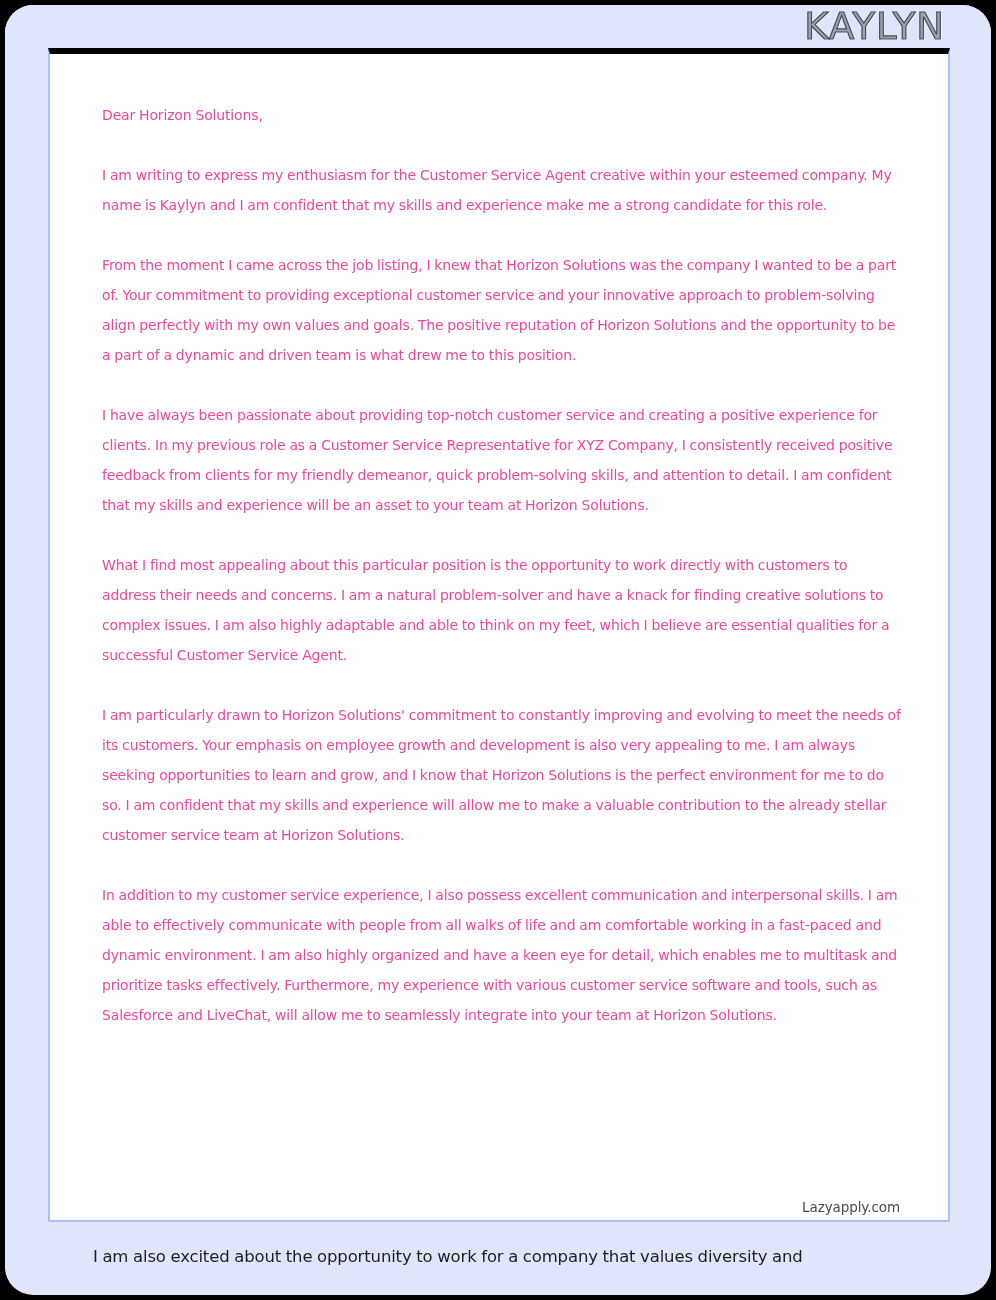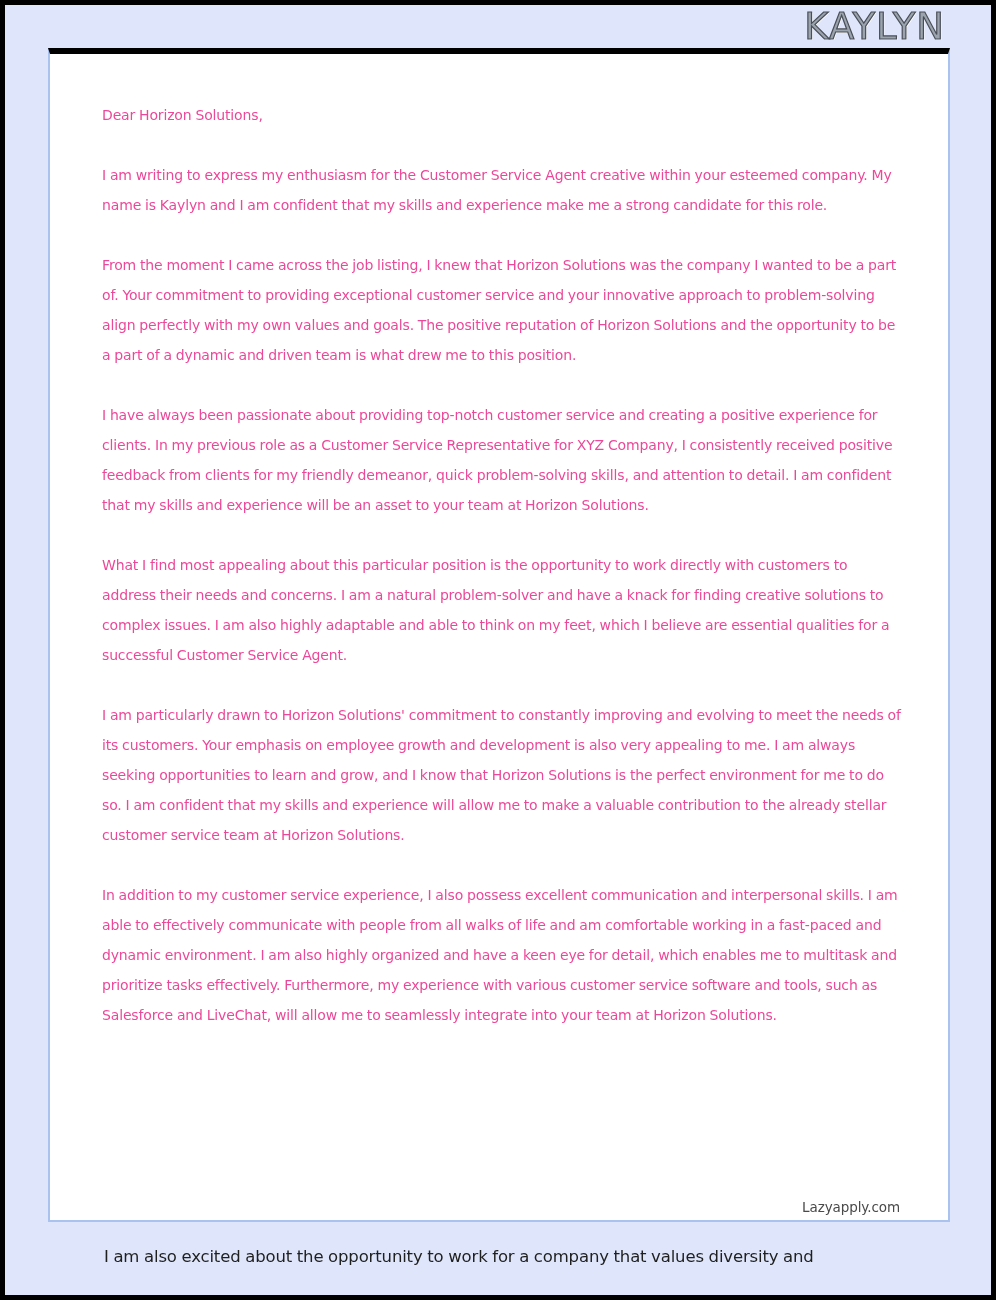--- a/index.html
+++ b/index.html
@@ -17,20 +17,21 @@
 
   
   .doc-frame {
     position: absolute;
     left: 5px;
     top: 5px;
     width: 986px;
     height: 1290px;
     background: #dfe6fb;
     overflow: hidden;
+    border-radius: 28px;
   }
 
   
   .header-band {
     position: absolute;
     left: 0;
     top: 0;
     width: 986px;
     height: 43px;
     background: #dfe6fb;
@@ -97,21 +98,21 @@
     font-size: 13.5px;
     color: #4a4a4a;
     letter-spacing: -0.1px;
     white-space: nowrap;
     margin-top: 40px;
   }
 
   
   .page-break-gap {
     position: absolute;
-    left: 47px;
+    left: 36px;
     top: 1217px;
     width: 902px;
     height: 78px;
     background: #dfe6fb;
     overflow: hidden;
   }
 
   .continuation {
     position: absolute;
     left: 52px;

